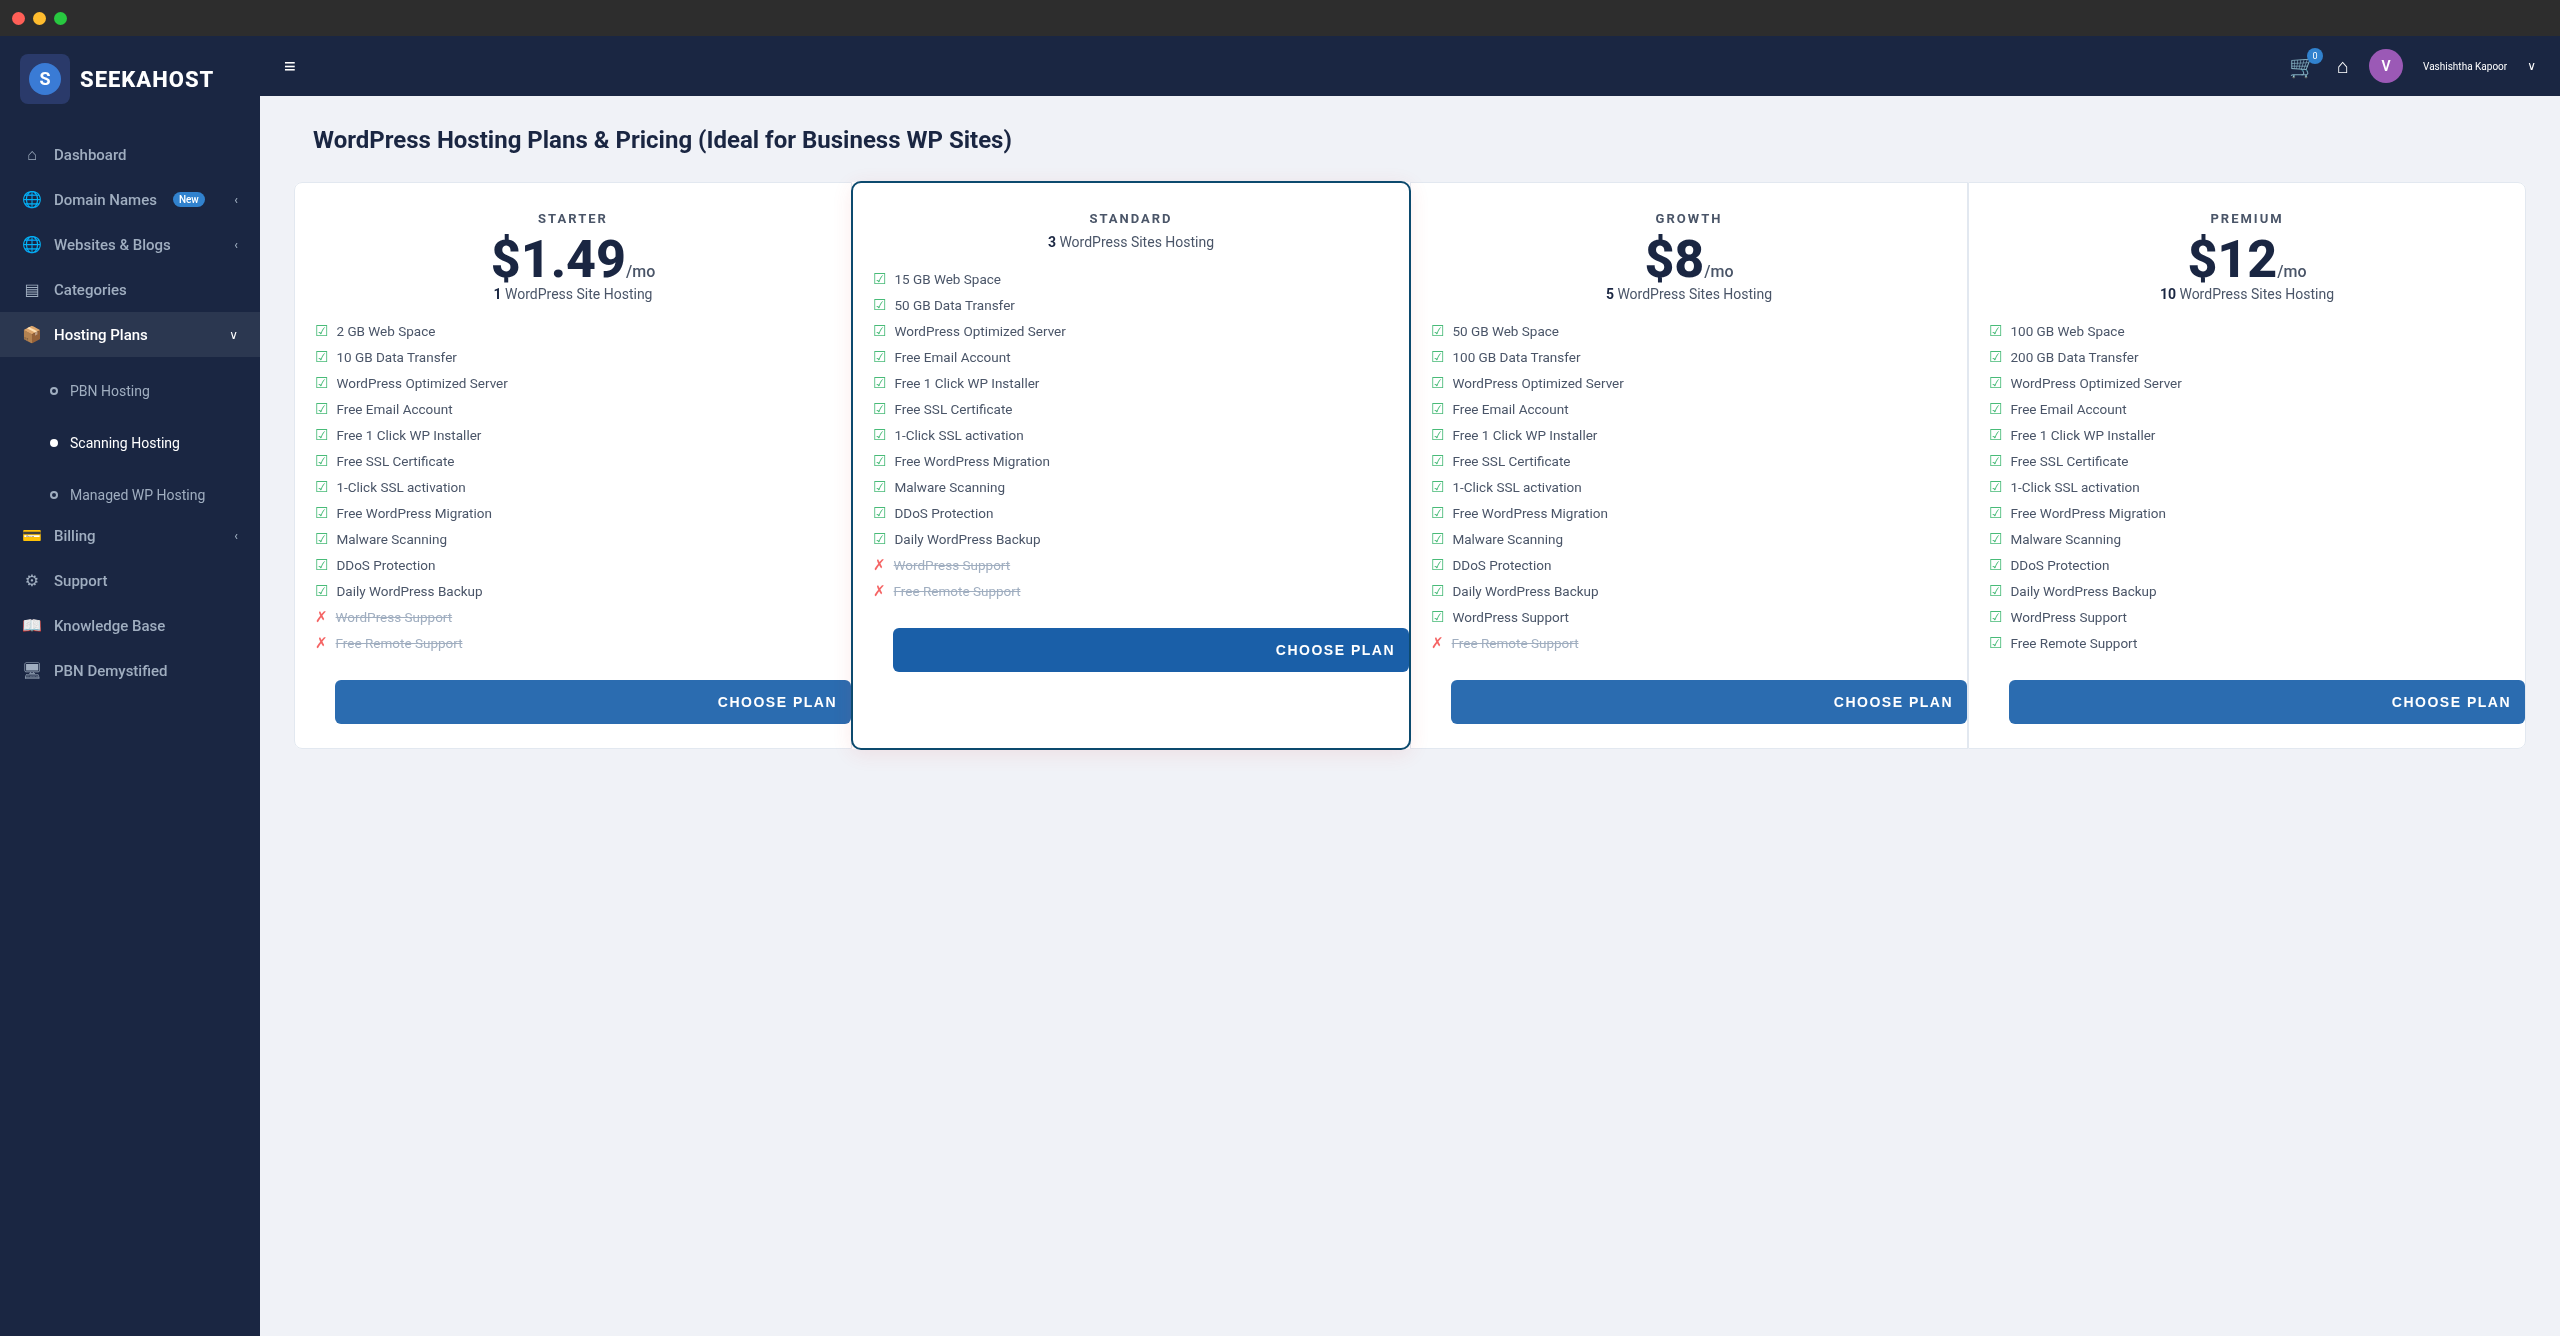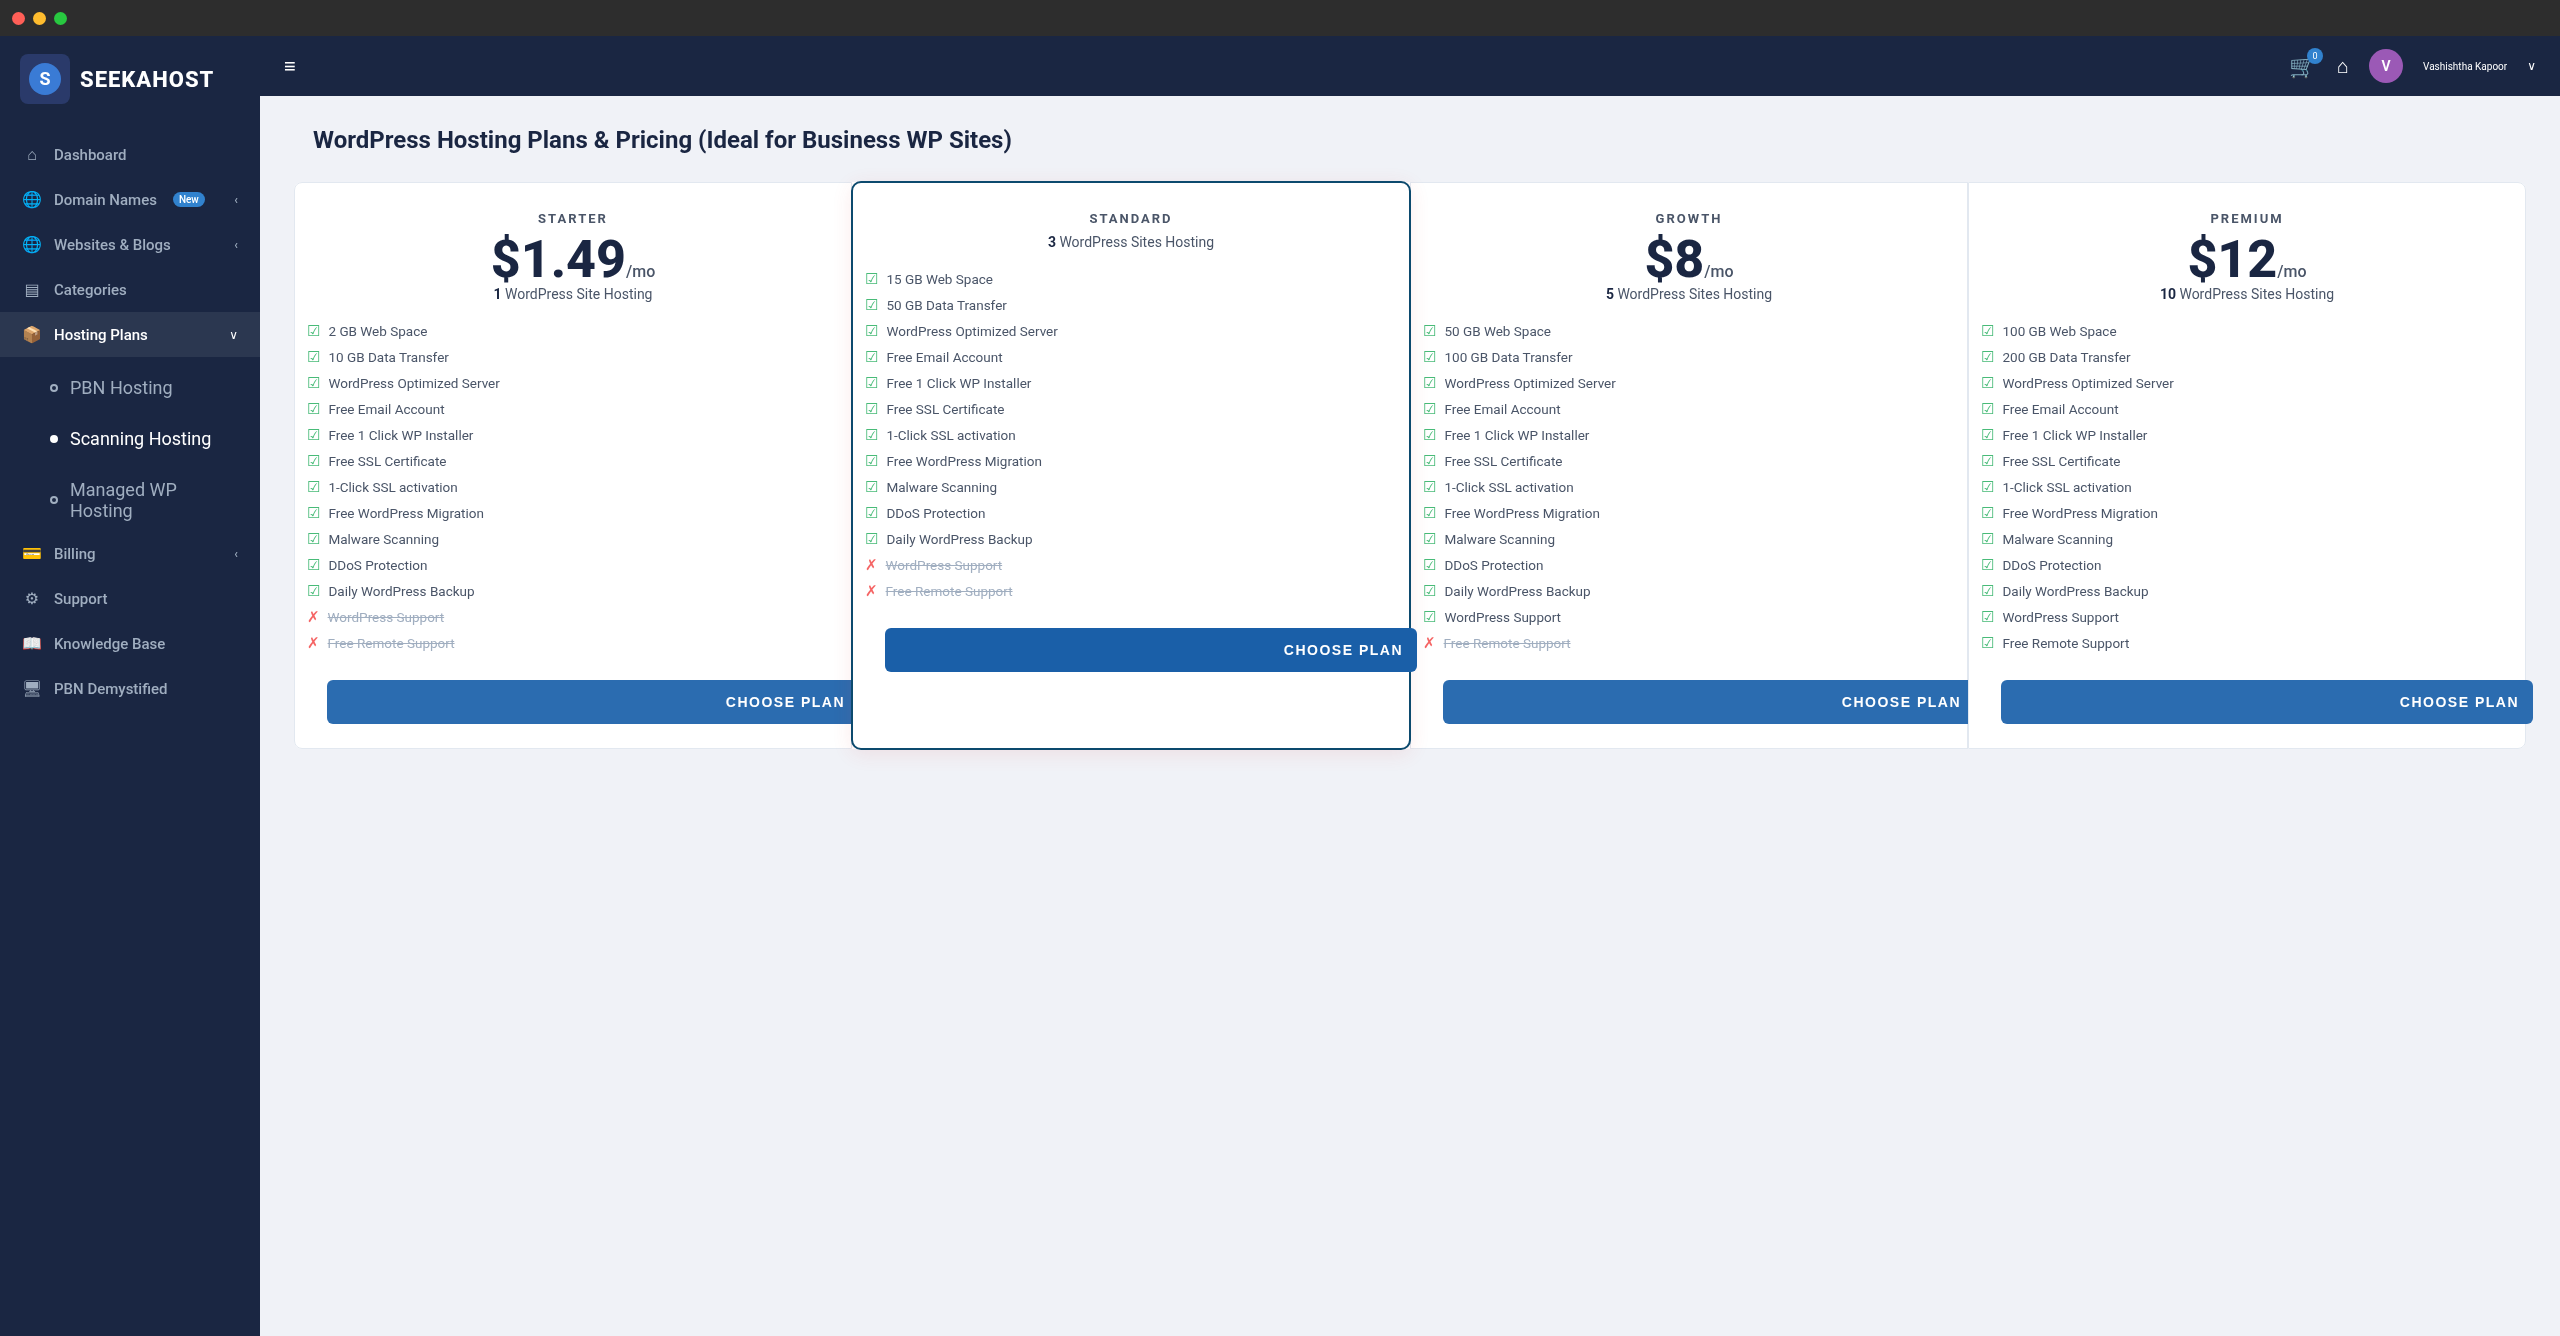--- a/index.html
+++ b/index.html
@@ -85,24 +85,24 @@
       padding: 2px 6px;
       border-radius: 10px;
       margin-left: 4px;
     }
     .nav-item .chevron { margin-left: auto; font-size: 12px; }
 
     .nav-subitem {
       display: flex;
       align-items: center;
       gap: 12px;
-      padding: 20px 22px 10px 50px;
+      padding: 26px 22px 10px 50px;
       color: #a0aec0;
       cursor: pointer;
-      font-size: 18px;
+      font-size: 14px;
     }
     .nav-subitem.active { color: white; }
     .nav-subitem .sub-circle {
       width: 8px; height: 8px;
       border-radius: 50%;
       border: 2px solid currentColor;
       flex-shrink: 0;
     }
     .nav-subitem.active .sub-circle { background: white; }
 
@@ -170,21 +170,21 @@
       display: grid;
       grid-template-columns: repeat(4, 1fr);
       gap: 0;
       background: white;
       border-radius: 8px;
       overflow: visible;
     }
 
     .plan-card {
       background: white;
-      padding: 28px 12px 24px;
+      padding: 28px 20px 24px;
       border: 1px solid #e2e8f0;
       position: relative;
     }
     .plan-card:first-child { border-radius: 8px 0 0 8px; }
     .plan-card:last-child { border-radius: 0 8px 8px 0; }
     .plan-card.featured {
       border: 2px solid #0c4a6e;
       border-radius: 10px;
       margin: -1px;
       z-index: 2;

